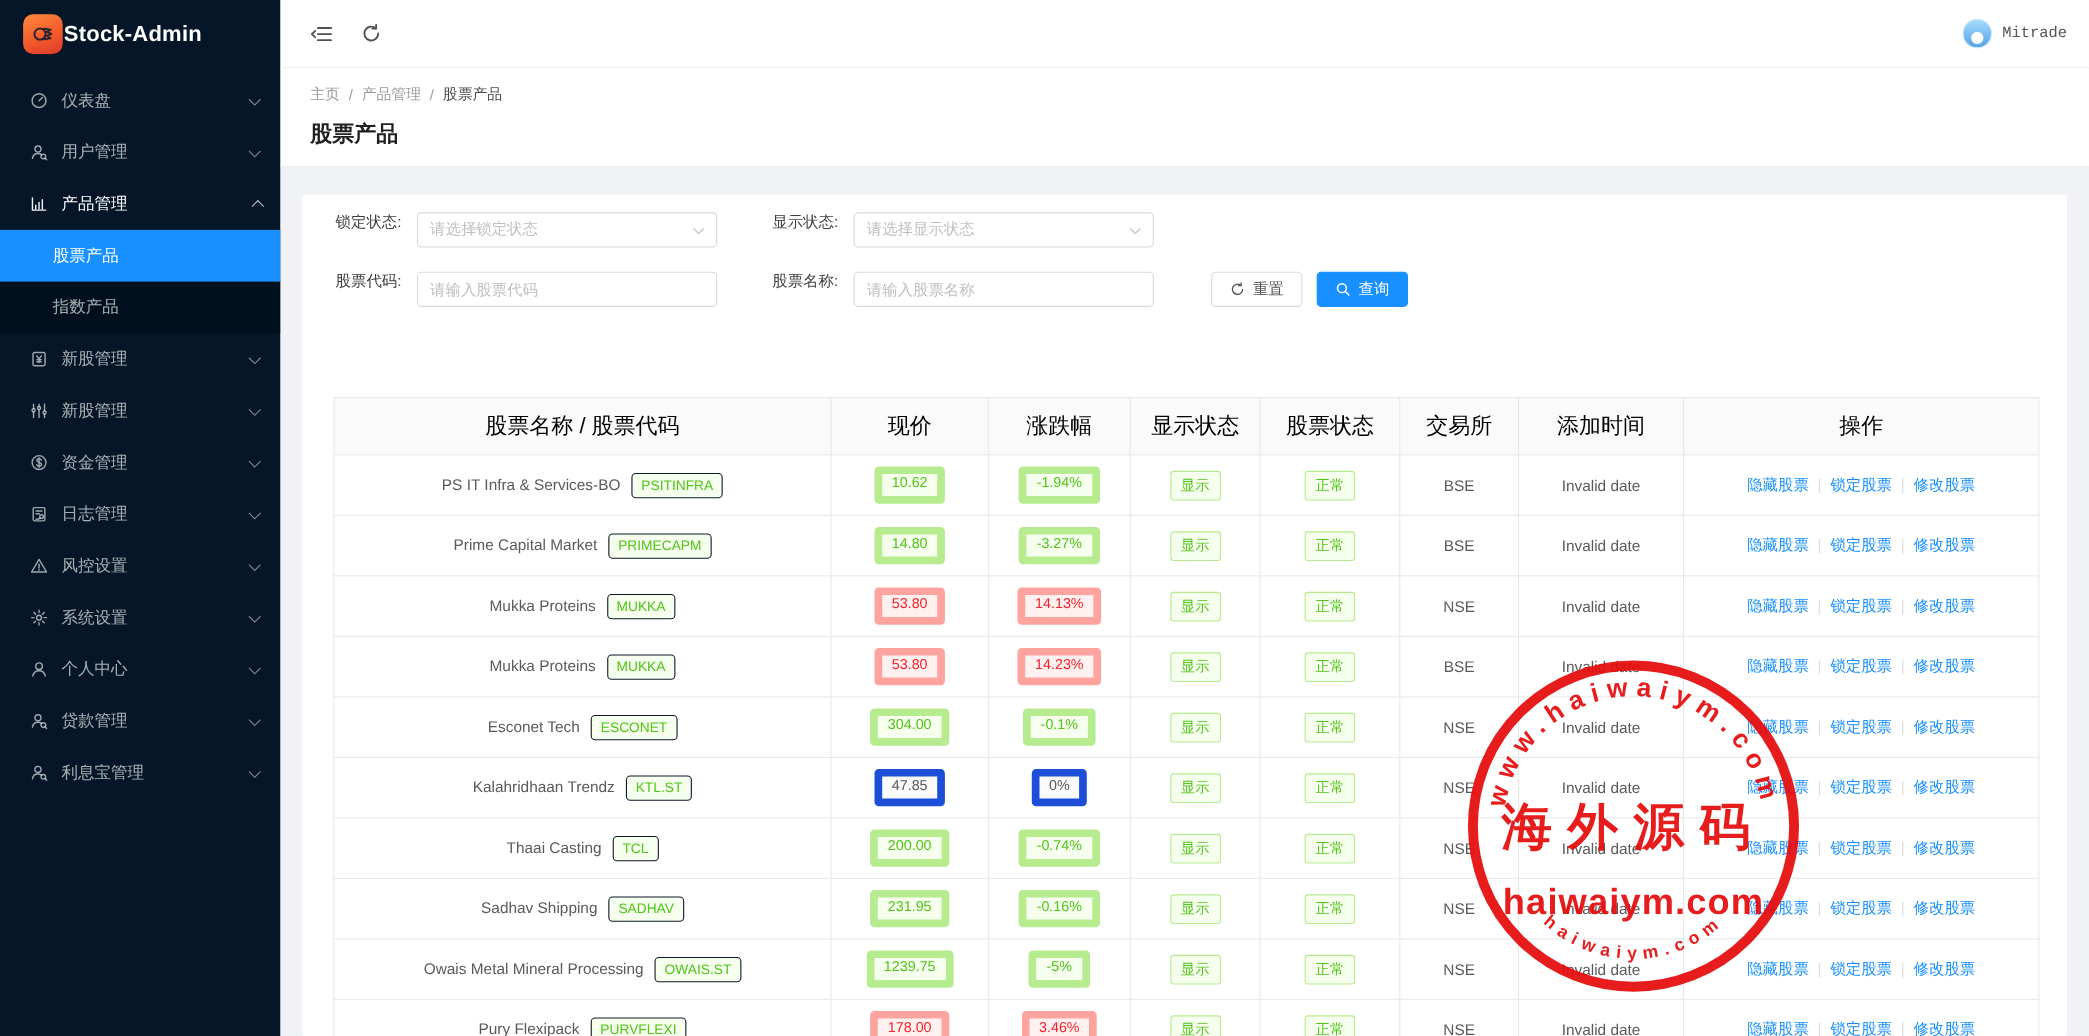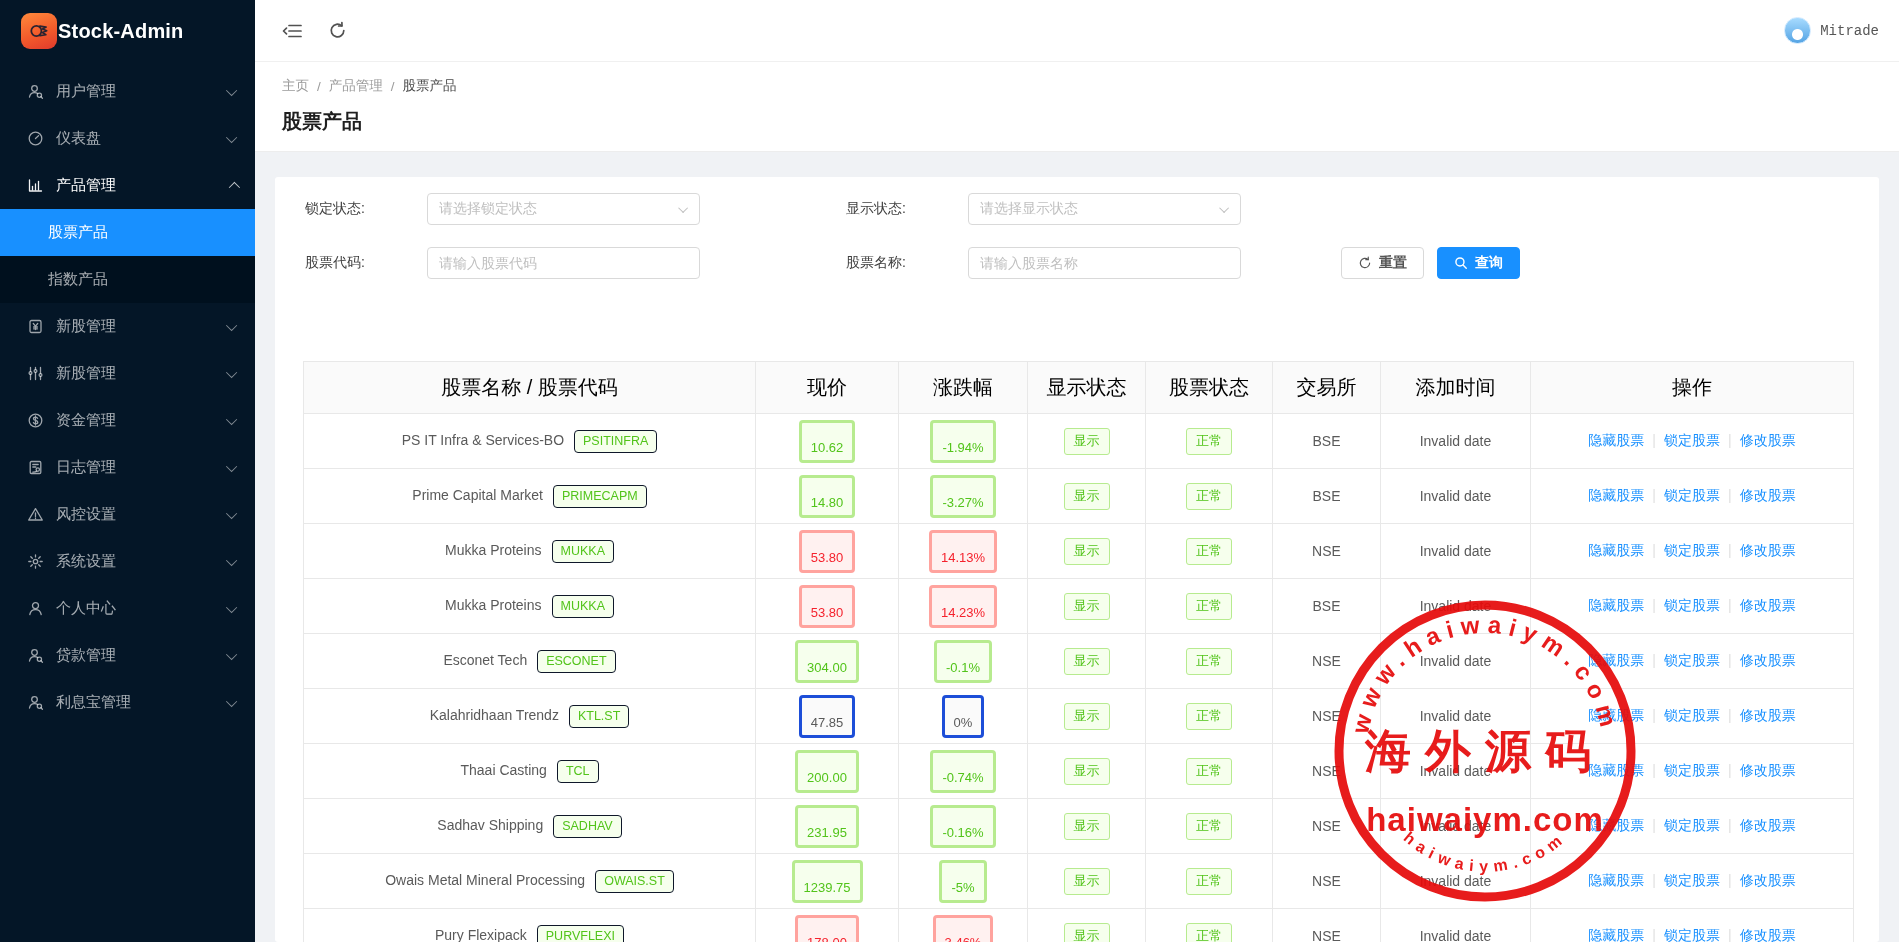--- a/index.html
+++ b/index.html
@@ -35,42 +35,42 @@
 
   .page-head { background:#fff; padding:15px 0 16px 27px; border-bottom:1px solid #ededed; }
   .crumbs { font-size:13.5px; color:#9b9b9b; display:flex; gap:8px; align-items:center; }
   .crumbs .cur { color:#4a4a4a; }
   .page-title { font-size:20px; font-weight:bold; color:#1f1f1f; margin-top:13px; }
 
   .content { flex:1; background:#f0f2f5; padding:25px 20px 0 20px; overflow:hidden; }
   .card { background:#fff; border-radius:3px; height:100%; padding:16px 28px; }
 
   
-  .f-row { display:flex; align-items:center; margin-bottom:22px;gap:48px; }
+  .f-row { display:flex; margin-bottom:22px; }
   .f-label { width:62px; font-size:14px; color:#3e3e3e; margin-right:14px; text-align:right; white-space:nowrap; }
   .f-ctl { width:273px; height:32px; border:1px solid #d9d9d9; border-radius:4px; background:#fff; display:flex; align-items:center; padding:0 11px; font-size:14px; color:#bfbfbf; }
   .f-ctl.select { justify-content:space-between; cursor:pointer; }
   .f-ctl input { border:none; outline:none; width:100%; font-size:14px; color:#333; font-family:inherit; }
   .f-ctl input::placeholder { color:#bfbfbf; }
   .sel-chev { width:7px; height:7px; border-left:1.2px solid #bfbfbf; border-bottom:1.2px solid #bfbfbf; transform:rotate(-45deg) translateY(-2px); }
   .f-gap { width:48px; }
   .btns { margin-left:52px; display:flex; gap:13px; }
-  .btn { height:32px; border-radius:4px; font-size:14px; display:inline-flex; align-items:center; justify-content:center; padding:0 16px; cursor:pointer; border:1px solid #d9d9d9; background:#fff; color:#555; gap:7px; font-family:inherit;font-weight:bold; }
+  .btn { height:32px; border-radius:4px; font-size:14px; display:inline-flex; align-items:center; justify-content:center; padding:0 16px; cursor:pointer; border:1px solid #d9d9d9; background:#fff; color:#555; gap:7px; font-family:inherit; }
   .btn svg { stroke:currentColor; fill:none; stroke-width:1.6; stroke-linecap:round; stroke-linejoin:round; }
   .btn.primary { background:#1890ff; border-color:#1890ff; color:#fff; }
 
   
   .table { width:1550px; margin-top:82px; border-collapse:collapse; table-layout:fixed; }
   .table th, .table td { border:1px solid #e8e8e8; text-align:center; vertical-align:middle; }
   .table th { background:#fafafa; height:52px; font-size:20px; color:#000000; font-weight:normal; }
   .table td { height:55px; font-size:14px; color:#5a5a5a; background:#fff; }
   .c-name{width:452px;} .c-price{width:143px;} .c-chg{width:129px;} .c-show{width:118px;}
   .c-stat{width:127px;} .c-exch{width:108px;} .c-date{width:150px;} .c-op{width:323px;}
   .tag-code { display:inline-block; margin-left:10px; padding:3px 8px 4px; font-size:12.5px; color:#52c41a; background:#f6ffed; border:1px solid #0f172a; border-radius:4px; }
-  .pill { display:inline-block; min-width:42px; padding:17px 9px 5px; font-size:13px; border-radius:4px; border:3px solid #1d4ed8; color:#595959; background:#fafafa; }
+  .pill { display:inline-block; min-width:42px; padding:0 9px 5px; font-size:13px; border-radius:4px; border:7px solid #1d4ed8; color:#595959; background:#fafafa; }
   .pill[data-trend="down"] { color:#52c41a; border-color:#b7eb8f; background:#f6ffed; }
   .pill[data-trend="up"] { color:#f5222d; border-color:#ffa39e; background:#fff1f0; }
   .tag-green { display:inline-block; padding:3px 9px 4px; font-size:13px; color:#52c41a; background:#f6ffed; border:1px solid #b7eb8f; border-radius:3px; }
   .ops a { color:#1890ff; text-decoration:none; font-size:14px; cursor:pointer; }
   .ops .sep { color:#e0e0e0; margin:0 8px; }
 
   
   .stamp { position:absolute; left:1325px; top:591px; width:320px; height:320px; pointer-events:none; z-index:40; opacity:.93; }
   .stamp text, .stamp textPath { fill:#e60b0b; font-weight:bold; font-family:"Liberation Sans","DejaVu Sans",sans-serif; }
 </style>
@@ -86,37 +86,37 @@
             <circle cx="7.6" cy="10" r="4.6"></circle>
             <path d="M10.8 5.6 L16.4 6.4 L13.2 8.2 L17 9.8 L13.2 11.4 L16.2 13.4 L10.8 14.2"></path>
           </svg>
       </span>
       <span class="logo-title">Stock-Admin</span>
     </div>
     <ul class="menu">
       <li class="m-item">
         <span class="mi">
             <svg viewBox="0 0 17 17">
+              <circle cx="8.5" cy="8.5" r="6.3"></circle>
+              <path d="M8.5 8.5 L11.6 5.6"></path>
+            </svg>
+          </span>
+        <span class="lbl">仪表盘</span>
+          <span class="chev"></span>
+      </li>
+      <li class="m-item">
+        <span class="mi">
+            <svg viewBox="0 0 17 17">
               <circle cx="7.5" cy="5.5" r="2.8"></circle>
               <path d="M2.5 14c.5-3 2.5-4.4 5-4.4 1.2 0 2.3.3 3.2 1"></path>
               <circle cx="12.4" cy="12.2" r="2.1"></circle>
               <path d="M14 13.8 l1.4 1.4"></path>
             </svg>
           </span>
         <span class="lbl">用户管理</span>
-          <span class="chev"></span>
-      </li>
-      <li class="m-item">
-        <span class="mi">
-            <svg viewBox="0 0 17 17">
-              <circle cx="8.5" cy="8.5" r="6.3"></circle>
-              <path d="M8.5 8.5 L11.6 5.6"></path>
-            </svg>
-          </span>
-        <span class="lbl">仪表盘</span>
           <span class="chev"></span>
       </li>
       <li class="m-item open">
         <span class="mi">
             <svg viewBox="0 0 17 17">
               <path d="M2.5 3 v11 h12"></path>
               <path d="M5.5 13 v-3.5"></path>
               <path d="M8.5 13 v-6"></path>
               <path d="M11.5 13 v-8.5"></path>
             </svg>

